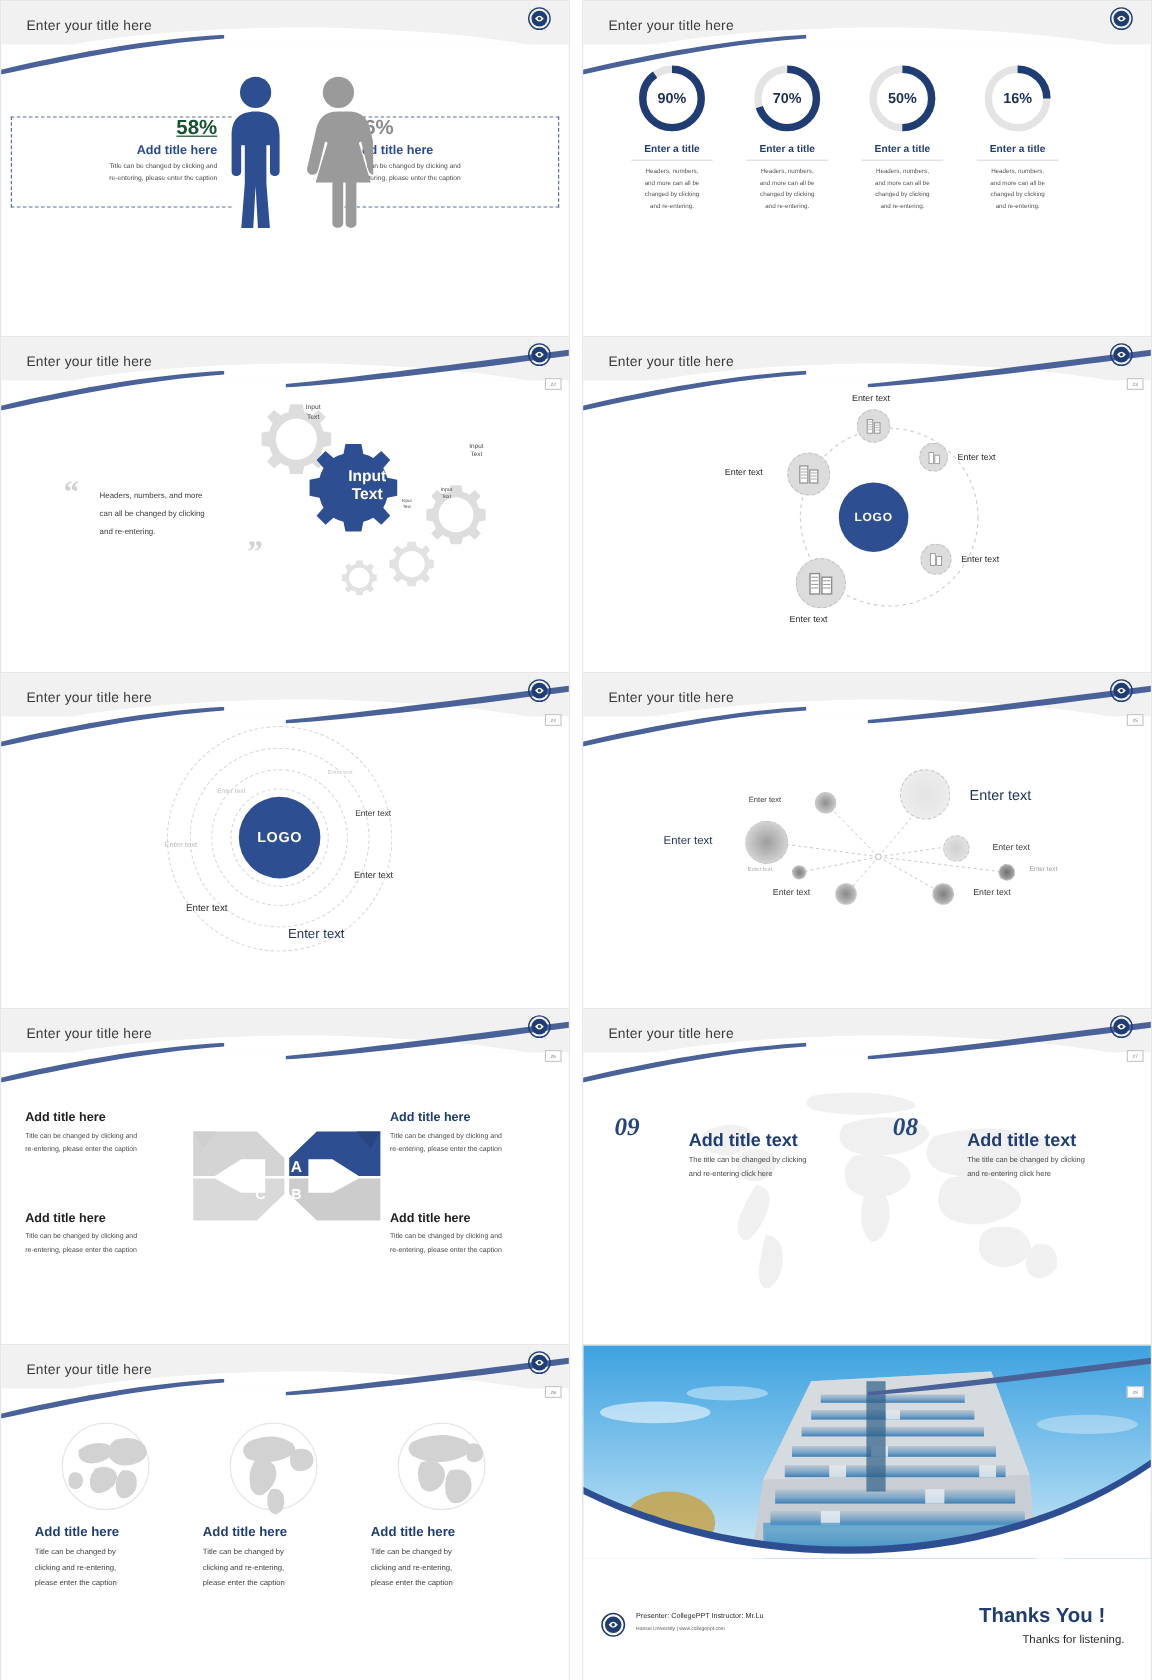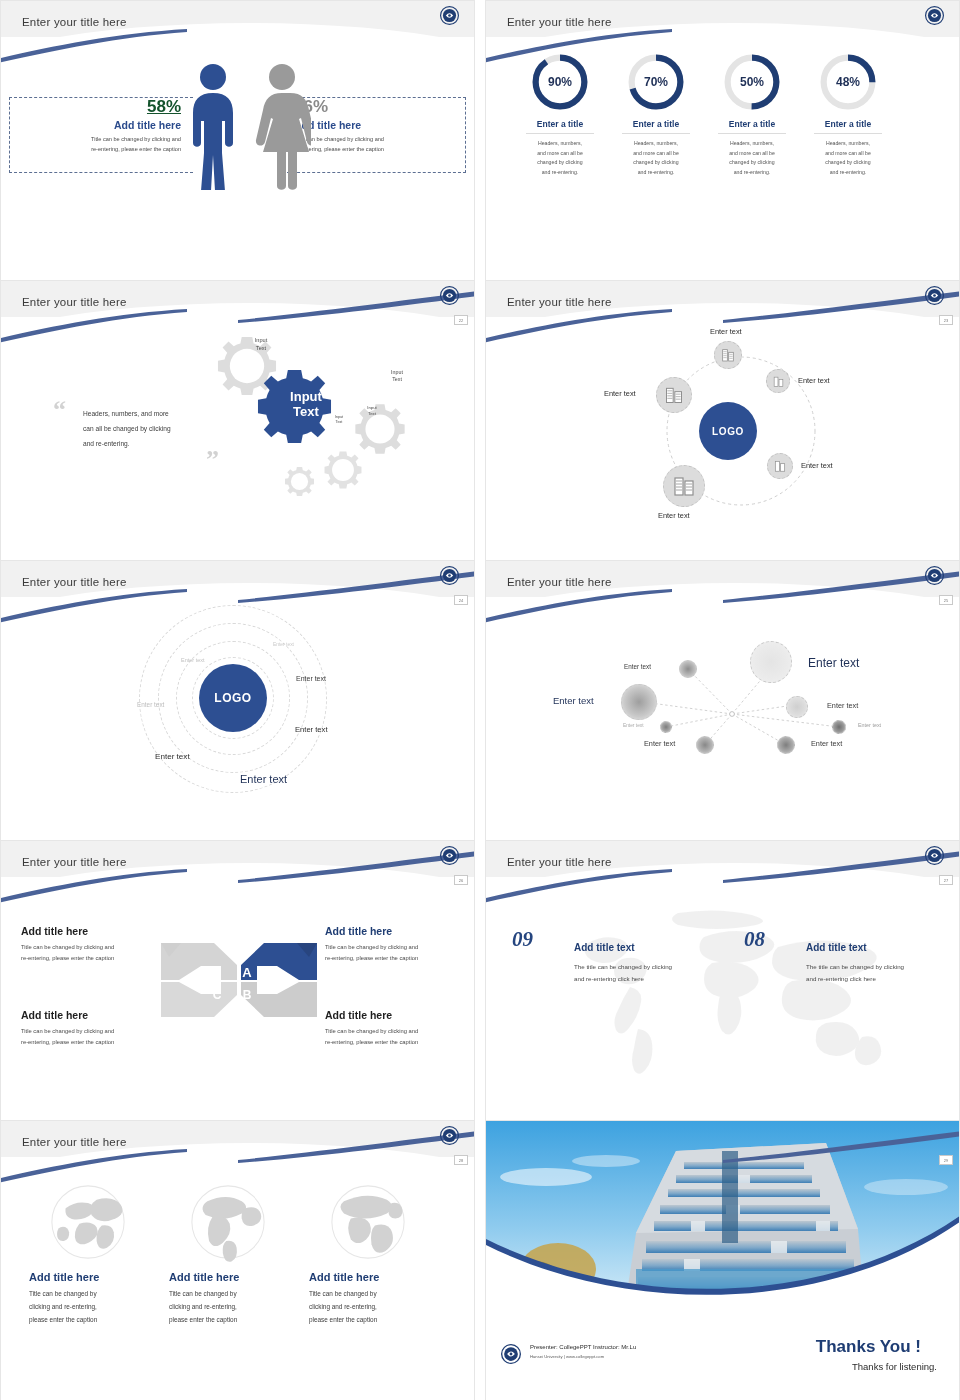--- a/index.html
+++ b/index.html
@@ -64,21 +64,21 @@
   .nt{ position:absolute; white-space:nowrap; }
 
   
   .bt-t{ font-size:10.5px; font-weight:bold; }
   .bt-p{ font-size:5.8px; color:#4a4a4a; line-height:1.95; margin-top:5px;}
   .bt-blk{ position:absolute; width:150px; }
 
   
   .bignum{ position:absolute; font-size:21px; font-weight:bold; font-style:italic;
      color:#25457f; font-family:"Liberation Serif",serif; }
-  .ntitle{ position:absolute; font-size:10px; font-weight:bold; color:#1f3d73;}
+  .ntitle{ position:absolute; font-size:15px; font-weight:bold; color:#1f3d73;}
   .ntxt{ position:absolute; font-size:6.2px; color:#4a4a4a; line-height:2; width:150px;}
 
   
   .gcol{ position:absolute; width:135px; top:22px; }
   .gtitle{ font-size:11px; font-weight:bold; color:#1f3d73; margin-top:6px;}
   .gtxt{ font-size:6.4px; color:#3d3d3d; line-height:2.05; margin-top:4px;}
 
   
   .photo{ position:absolute; left:0; top:0; width:100%; height:178px; overflow:hidden; }
   .thanks-big{ position:absolute; right:38px; top:216px; font-size:17px; font-weight:bold;
@@ -194,21 +194,21 @@
         <div class="donut-sep"></div>
         <div class="donut-p"><span>Headers, numbers,</span><br><span>and more can all be</span><br><span>changed by clicking</span><br><span>and re-entering.</span></div>
       </div>
 
       <div class="donut-col" style="left:314px;">
         <div style="position:relative;width:62px;height:62px;margin:0 auto;">
           <svg viewBox="0 0 42 42" width="62" height="62">
             <circle cx="21" cy="21" r="16.5" fill="none" stroke="#e4e4e4" stroke-width="4.2"></circle>
             <circle cx="21" cy="21" r="16.5" fill="none" stroke="#1f3d73" stroke-width="4.2" stroke-dasharray="25.9 77.8" transform="rotate(-90 21 21)"></circle>
           </svg>
-          <div class="donut-val">48%</div>
+          <div class="donut-val">16%</div>
         </div>
         <div class="donut-title">Enter a title</div>
         <div class="donut-sep"></div>
         <div class="donut-p"><span>Headers, numbers,</span><br><span>and more can all be</span><br><span>changed by clicking</span><br><span>and re-entering.</span></div>
       </div>
     </div>
     <div class="pgnum">23</div>
   </div>
 
   <div class="slide">

